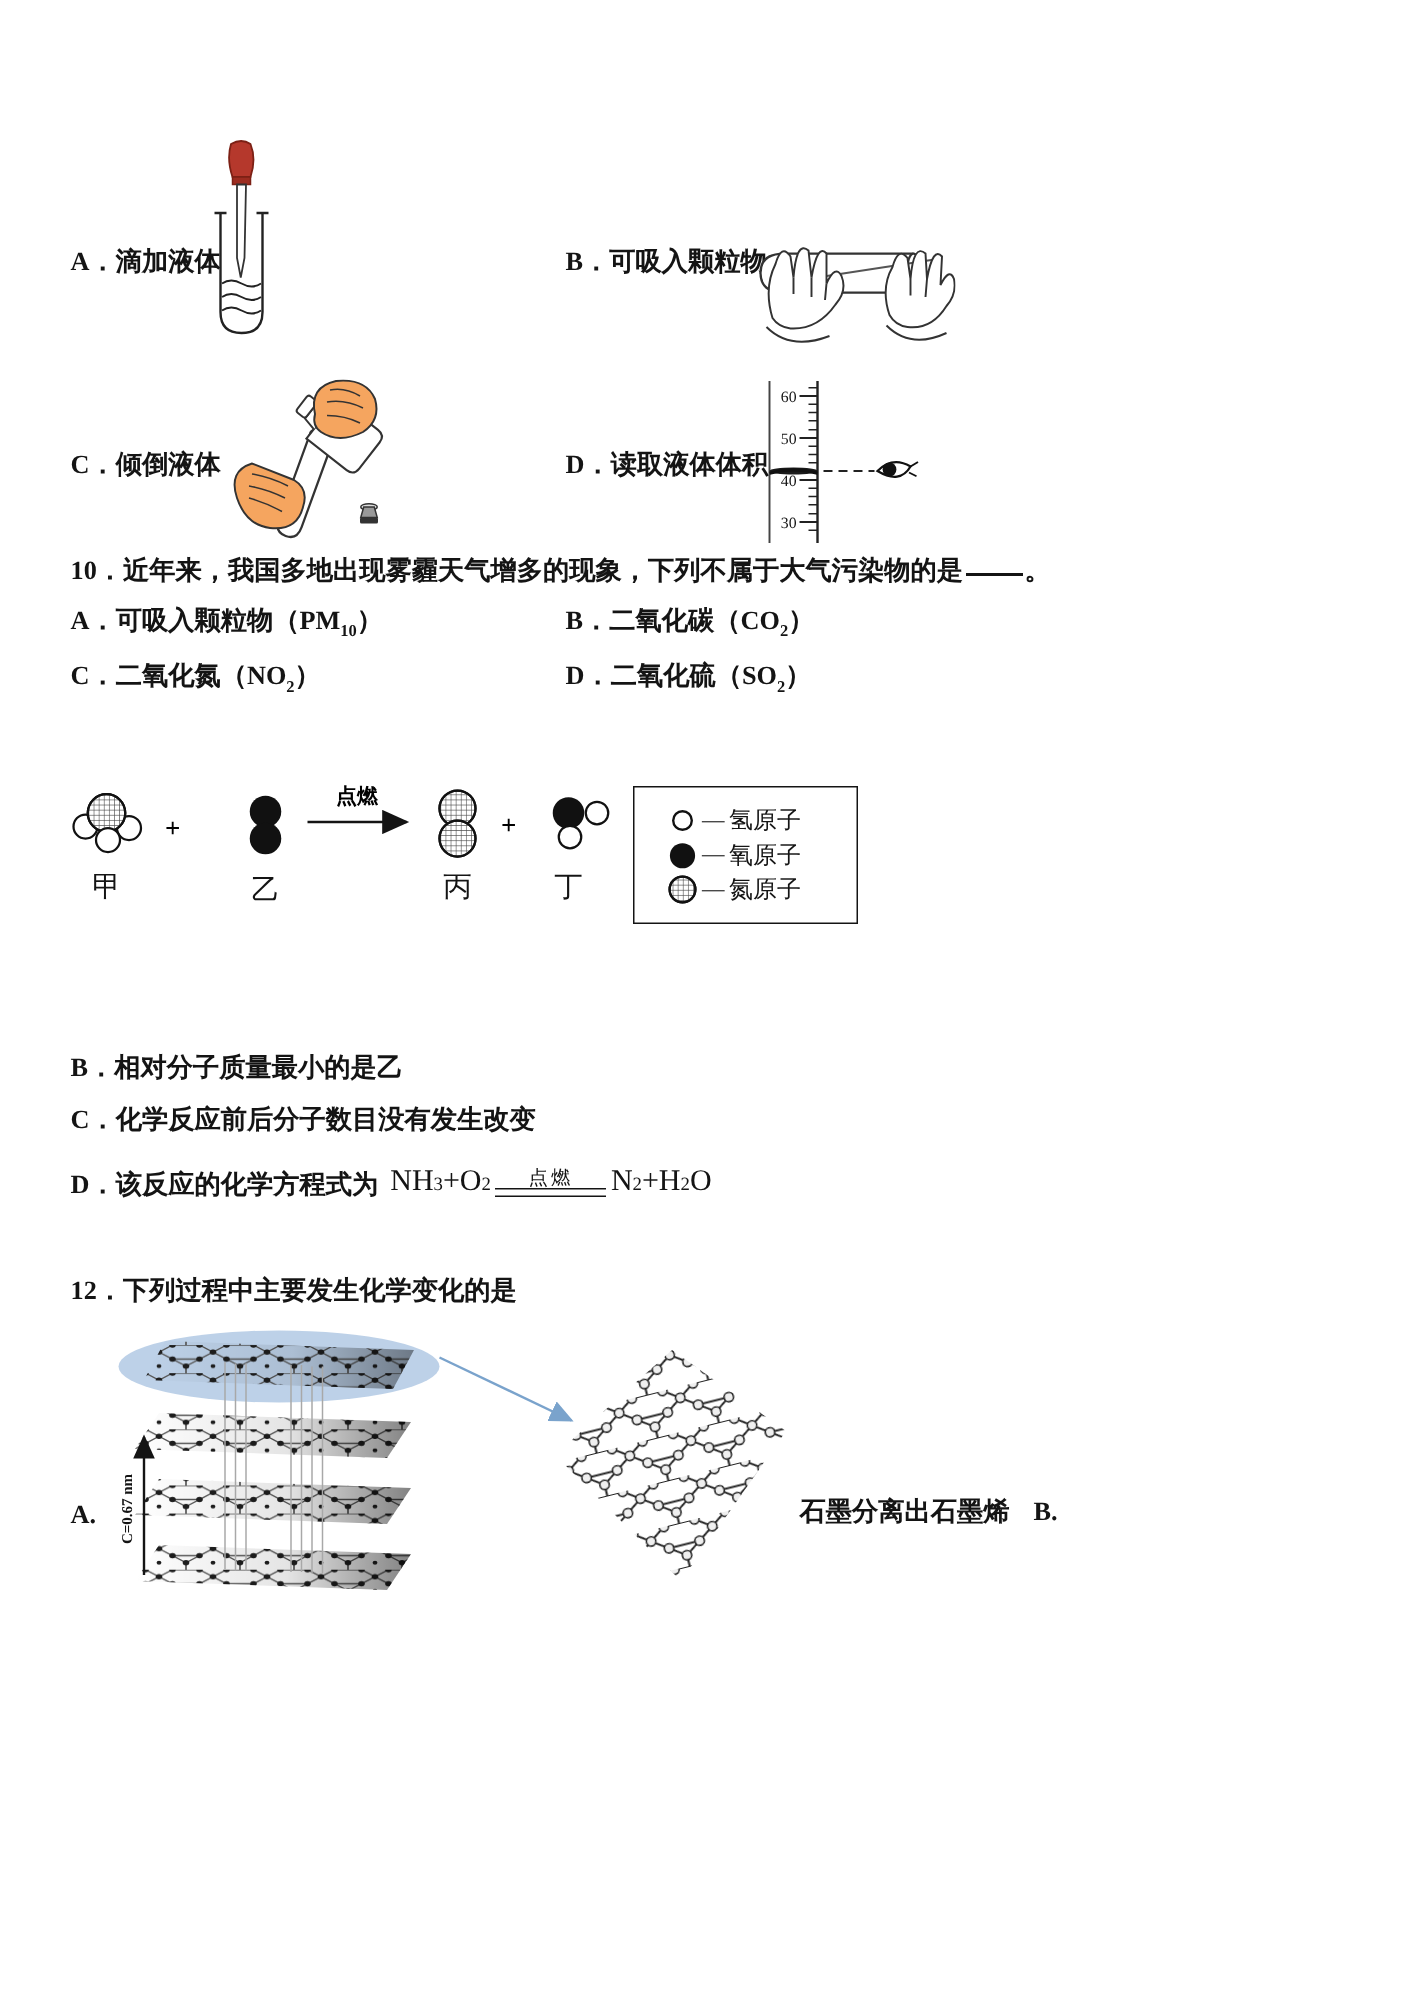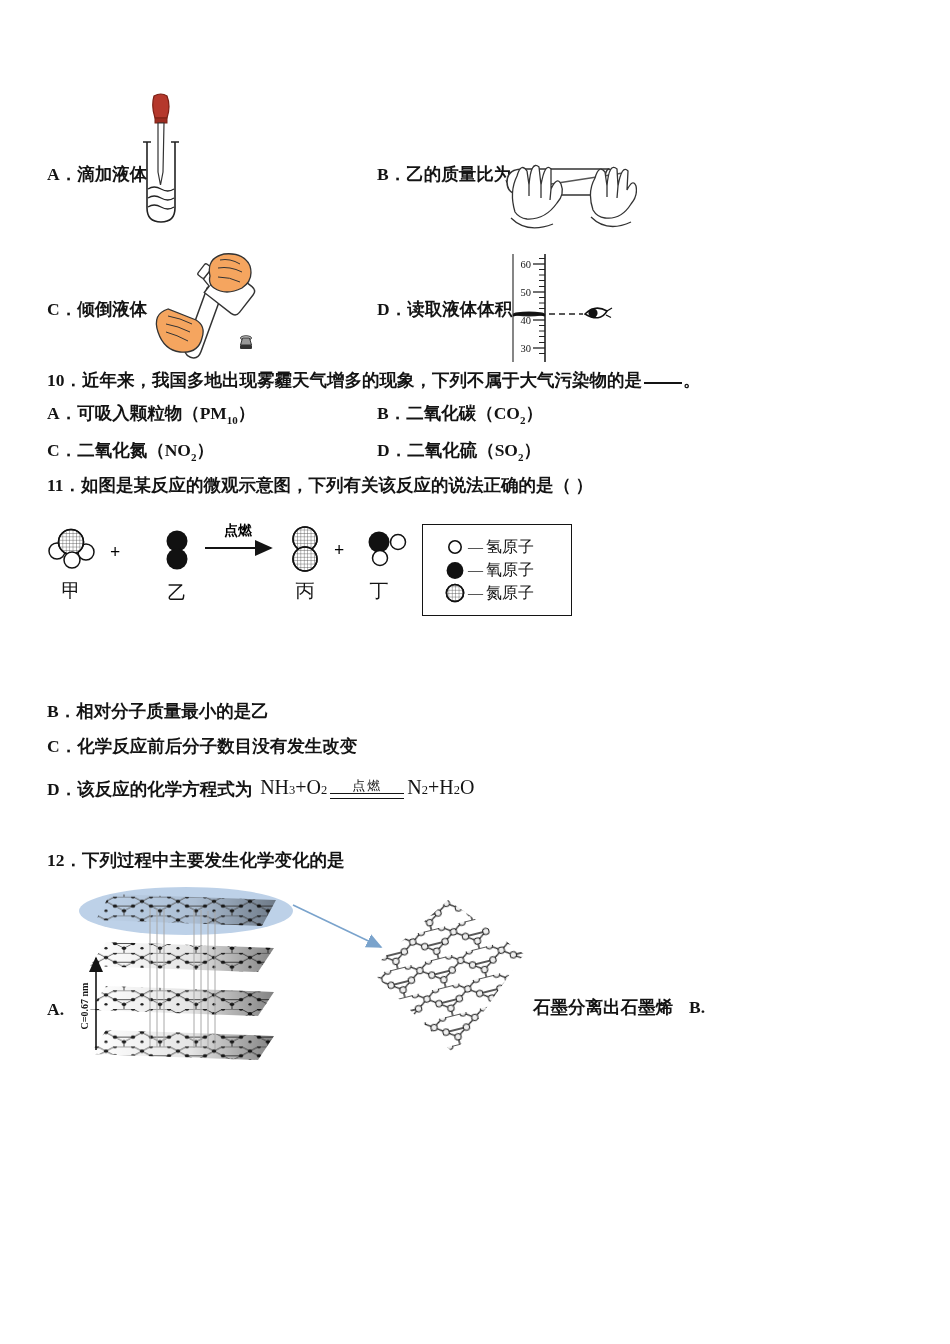--- a/index.html
+++ b/index.html
@@ -87,21 +87,21 @@
       <path d="M17,97 Q23,93 30,97 T43,97 M17,106 Q23,102 30,106 T43,106 M17,115 Q23,111 30,115 T43,115" fill="none" stroke="#222" stroke-width="1.3"></path>
     </g>
     <g>
       <path d="M23,4 Q30,0 36,4 Q40,14 36,26 L24,26 Q20,14 23,4 Z" fill="#b5382c" stroke="#7c2015" stroke-width="1.2"></path>
       <rect x="24" y="26" width="12" height="5" fill="#9c2c20" stroke="#7c2015" stroke-width="1"></rect>
       <path d="M27,31 L27,80 L29.5,93 L32,80 L33,31 Z" fill="#fff" stroke="#333" stroke-width="1.2"></path>
     </g>
   </svg>
 
   <div class="abs t" style="left:377px;top:164px;">
-    <span>B．</span><span>乙的质量比为</span>
+    <span>B．</span><span>可吸入颗粒物</span>
   </div>
 
   <svg class="abs" style="left:497px;top:140px;" width="140" height="96" viewBox="0 0 140 96">
     <g>
       <path d="M112,29 L26,29 Q10,29 10,42 Q10,55 26,55 L112,55" fill="#fff" stroke="#333" stroke-width="1.5"></path>
       <ellipse cx="112" cy="42" rx="4.5" ry="13" fill="#fff" stroke="#333" stroke-width="1.5"></ellipse>
       <path d="M28,48 L126,33" stroke="#555" stroke-width="1.4" fill="none"></path>
       <path d="M28,48 q-5,2 -3,6" stroke="#555" stroke-width="1.2" fill="none"></path>
     </g>
     <g fill="#fff" stroke="#333" stroke-width="1.3">
@@ -202,21 +202,20 @@
   <div class="abs t" style="left:377px;top:403px;">
     <span>B．</span><span>二氧化碳（CO</span><sub>2</sub><span>）</span>
   </div>
   <div class="abs t" style="left:47px;top:440px;font-family:Liberation Serif, serif;">
     <span>C．</span><span>二氧化氮（NO</span><sub>2</sub><span>）</span>
   </div>
   <div class="abs t" style="left:377px;top:440px;">
     <span>D．</span><span>二氧化硫（SO</span><sub>2</sub><span>）</span>
   </div>
 
-  <div class="abs t" style="left:47px;top:475px;">11．如图是某反应的微观示意图，下列有关该反应的说法正确的是（ ）</div>
 
   <svg class="abs" style="left:42px;top:516px;" width="385" height="100" viewBox="0 0 385 100" font-family="Liberation Serif, DejaVu Serif, serif">
 
     <g>
       <g stroke="#111" stroke-width="1.5">
         <circle cx="15" cy="35" r="8" fill="#fff"></circle>
         <circle cx="44" cy="36" r="8" fill="#fff"></circle>
         <circle cx="29" cy="26" r="12.5" fill="#fff"></circle>
         <circle cx="29" cy="26" r="12.5" fill="url(#nHatch)"></circle>
         <circle cx="30" cy="44" r="8" fill="#fff"></circle>

